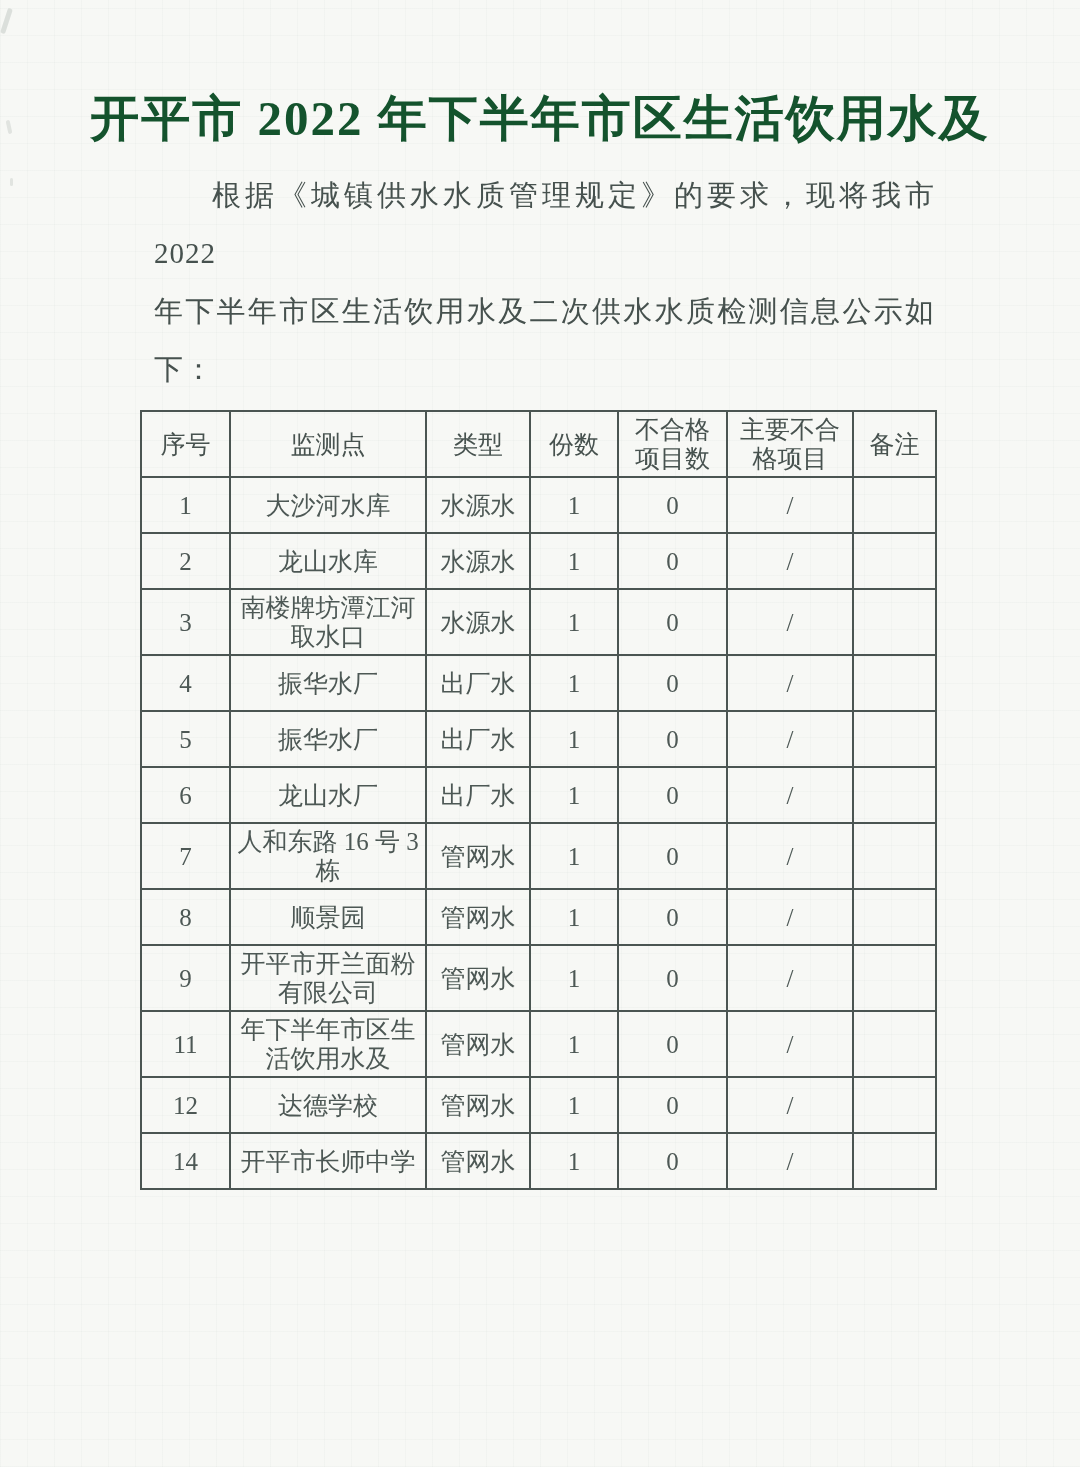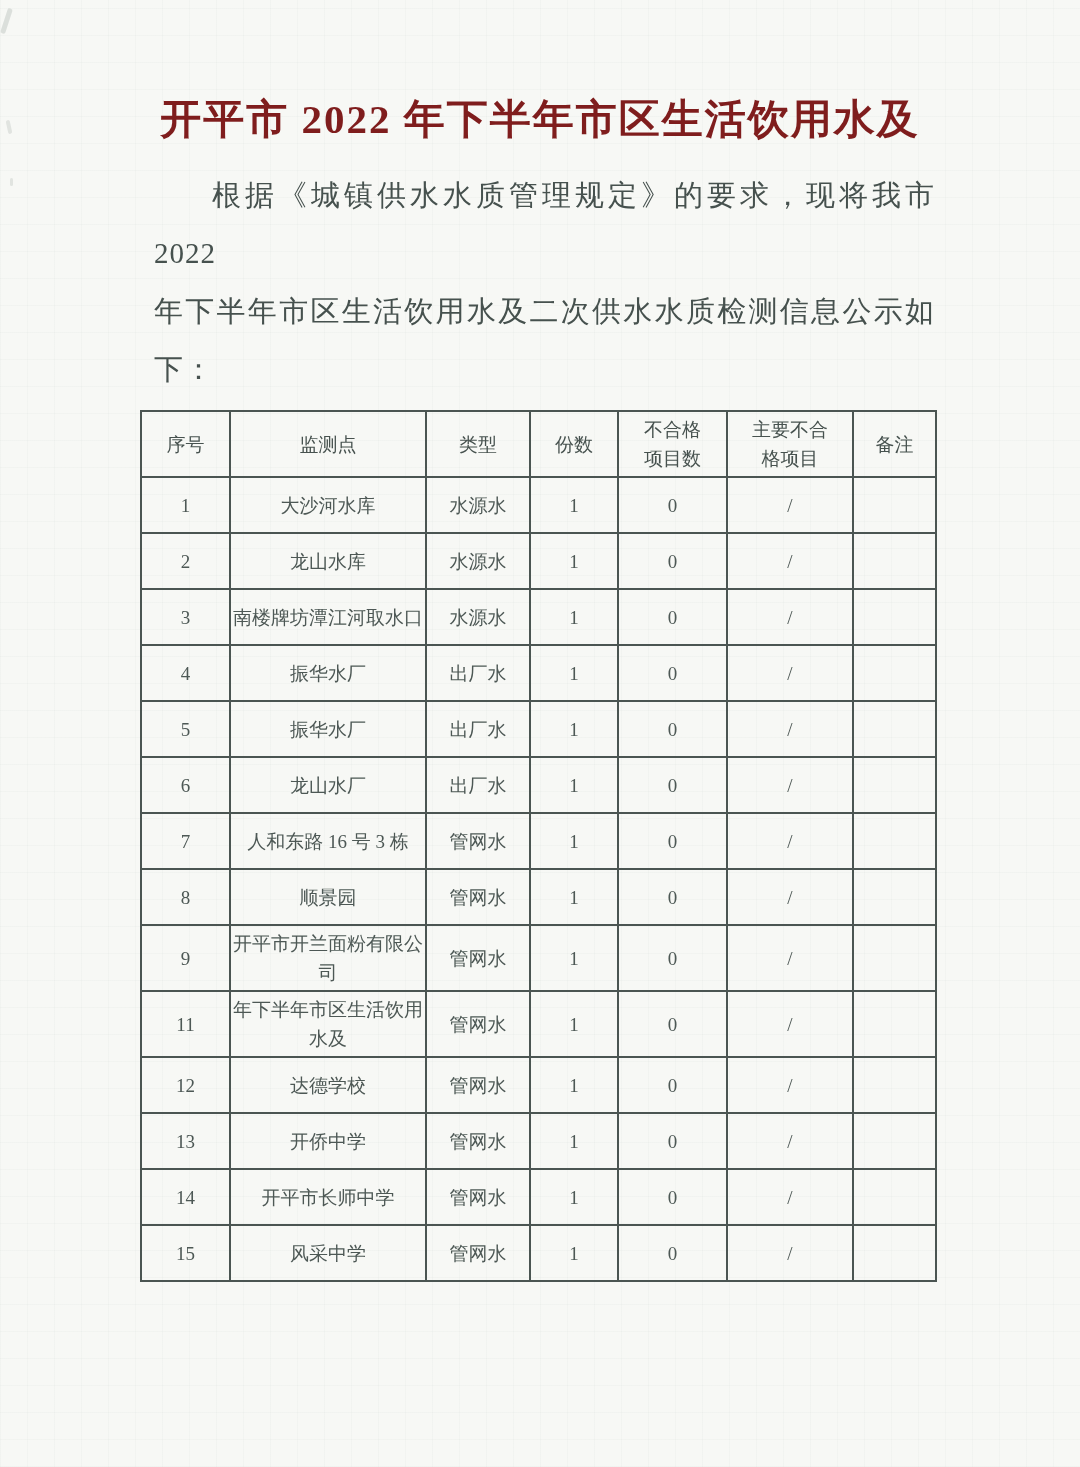--- a/index.html
+++ b/index.html
@@ -25,46 +25,46 @@
     background: rgba(90,105,100,0.35);
     border-radius: 2px;
   }
   .speck.s1 { left: 4px; top: 8px;  width: 5px; height: 26px; transform: rotate(18deg); opacity:.5; }
   .speck.s2 { left: 7px; top: 120px; width: 4px; height: 14px; transform: rotate(-12deg); opacity:.4; }
   .speck.s3 { left: 10px; top: 178px; width: 3px; height: 8px; opacity:.4; }
 
   .title {
     margin: 90px 70px 0 70px;
     text-align: center;
-    font-size: 41px;
+    font-size: 49px;
     font-weight: bold;
     line-height: 58px;
     letter-spacing: 2px;
-    color: #7f1d1d;
+    color: #14532d;
   }
   .title .tl { display: block; }
 
   .para {
     width: 795px;
     margin: 18px 0 0 140px;
     font-size: 29px;
     line-height: 58px;
     letter-spacing: 1px;
     color: #46514e;
   }
   .pline { display: block; margin-left: 14px; }
   .pline.justify { text-align: justify; text-align-last: justify; }
   .pline.indent { text-indent: 2em; }
 
   table.wq-table {
     margin: 12px 0 4px 140px;
     width: 795px;
     border-collapse: collapse;
     table-layout: fixed;
-    font-size: 19px;
+    font-size: 25px;
     color: #4d5855;
   }
   .wq-table th, .wq-table td {
     border: 2px solid #4b5552;
     text-align: center;
     vertical-align: middle;
     padding: 3px 2px;
     line-height: 29px;
     word-break: break-all;
     white-space: pre-line;
@@ -233,43 +233,25 @@
   <tr>
     <td>12</td>
     <td>达德学校</td>
     <td>管网水</td>
     <td>1</td>
     <td>0</td>
     <td>/</td>
     <td></td>
   </tr>
 
-  <tr>
-    <td>13</td>
-    <td>开侨中学</td>
-    <td>管网水</td>
-    <td>1</td>
-    <td>0</td>
-    <td>/</td>
-    <td></td>
-  </tr>
 
   <tr>
     <td>14</td>
     <td>开平市长师中学</td>
     <td>管网水</td>
     <td>1</td>
     <td>0</td>
     <td>/</td>
     <td></td>
   </tr>
 
-  <tr>
-    <td>15</td>
-    <td>风采中学</td>
-    <td>管网水</td>
-    <td>1</td>
-    <td>0</td>
-    <td>/</td>
-    <td></td>
-  </tr>
 </tbody>
 </table>
 
 </body></html>

